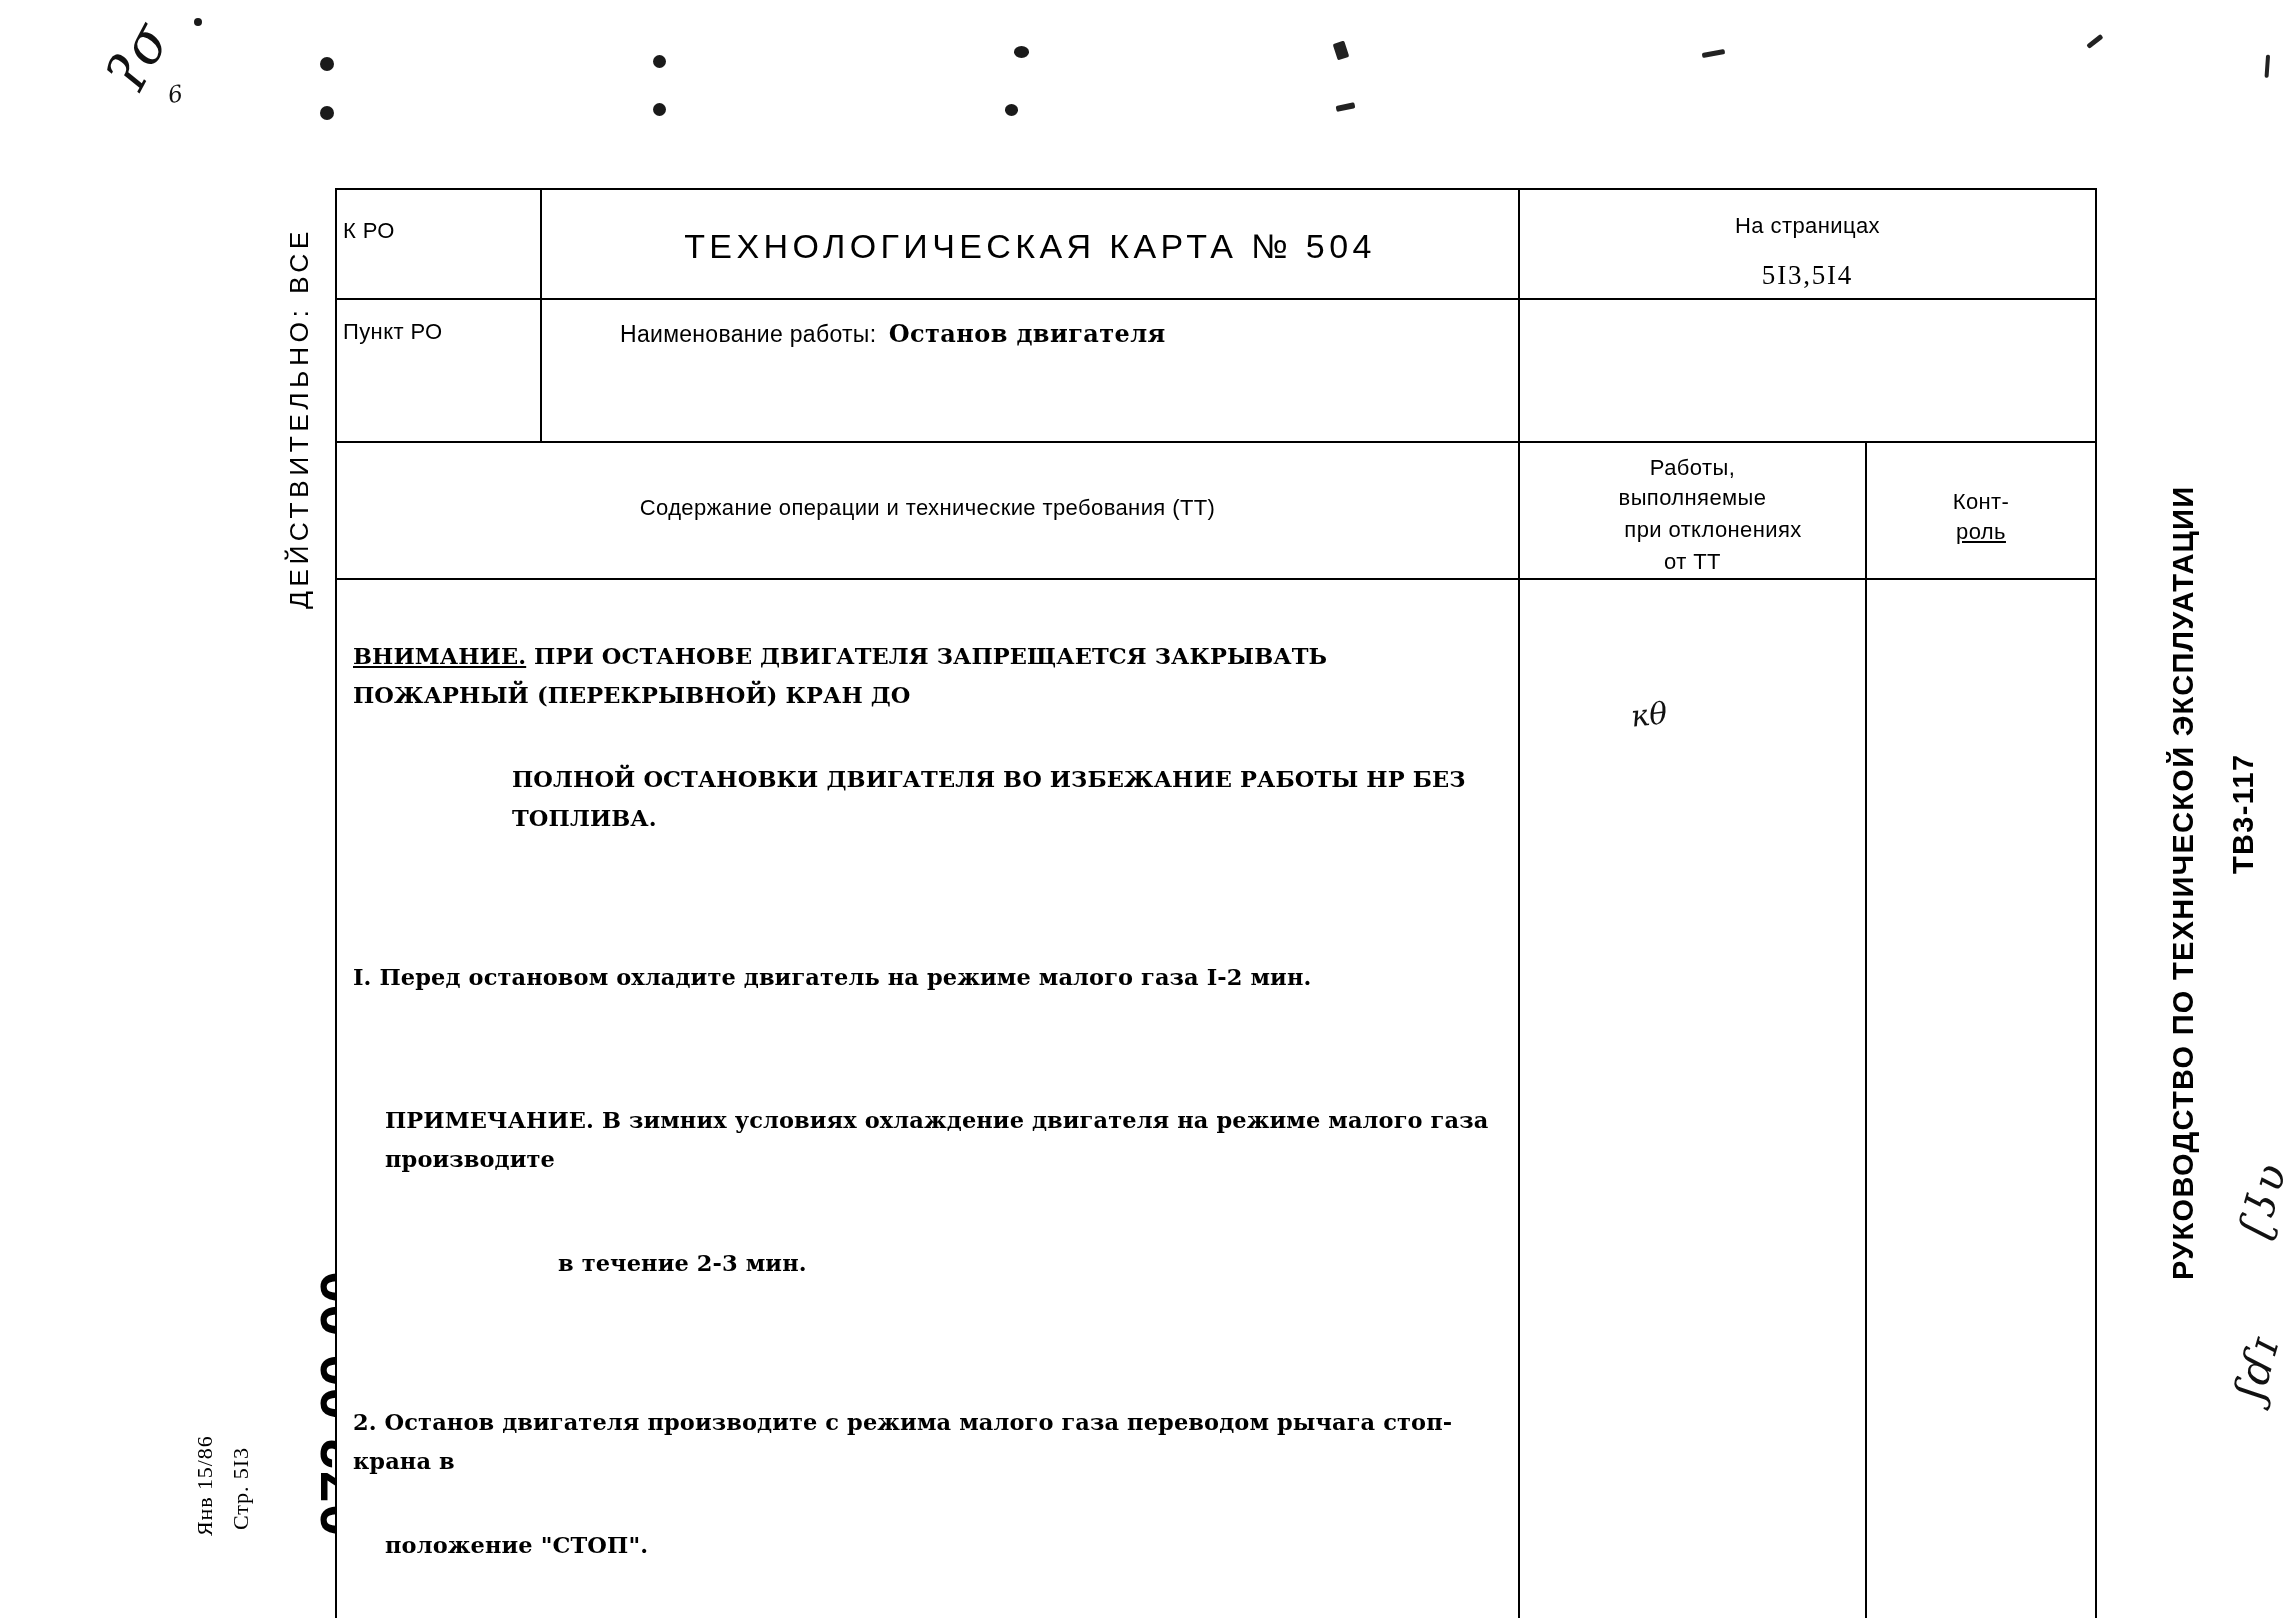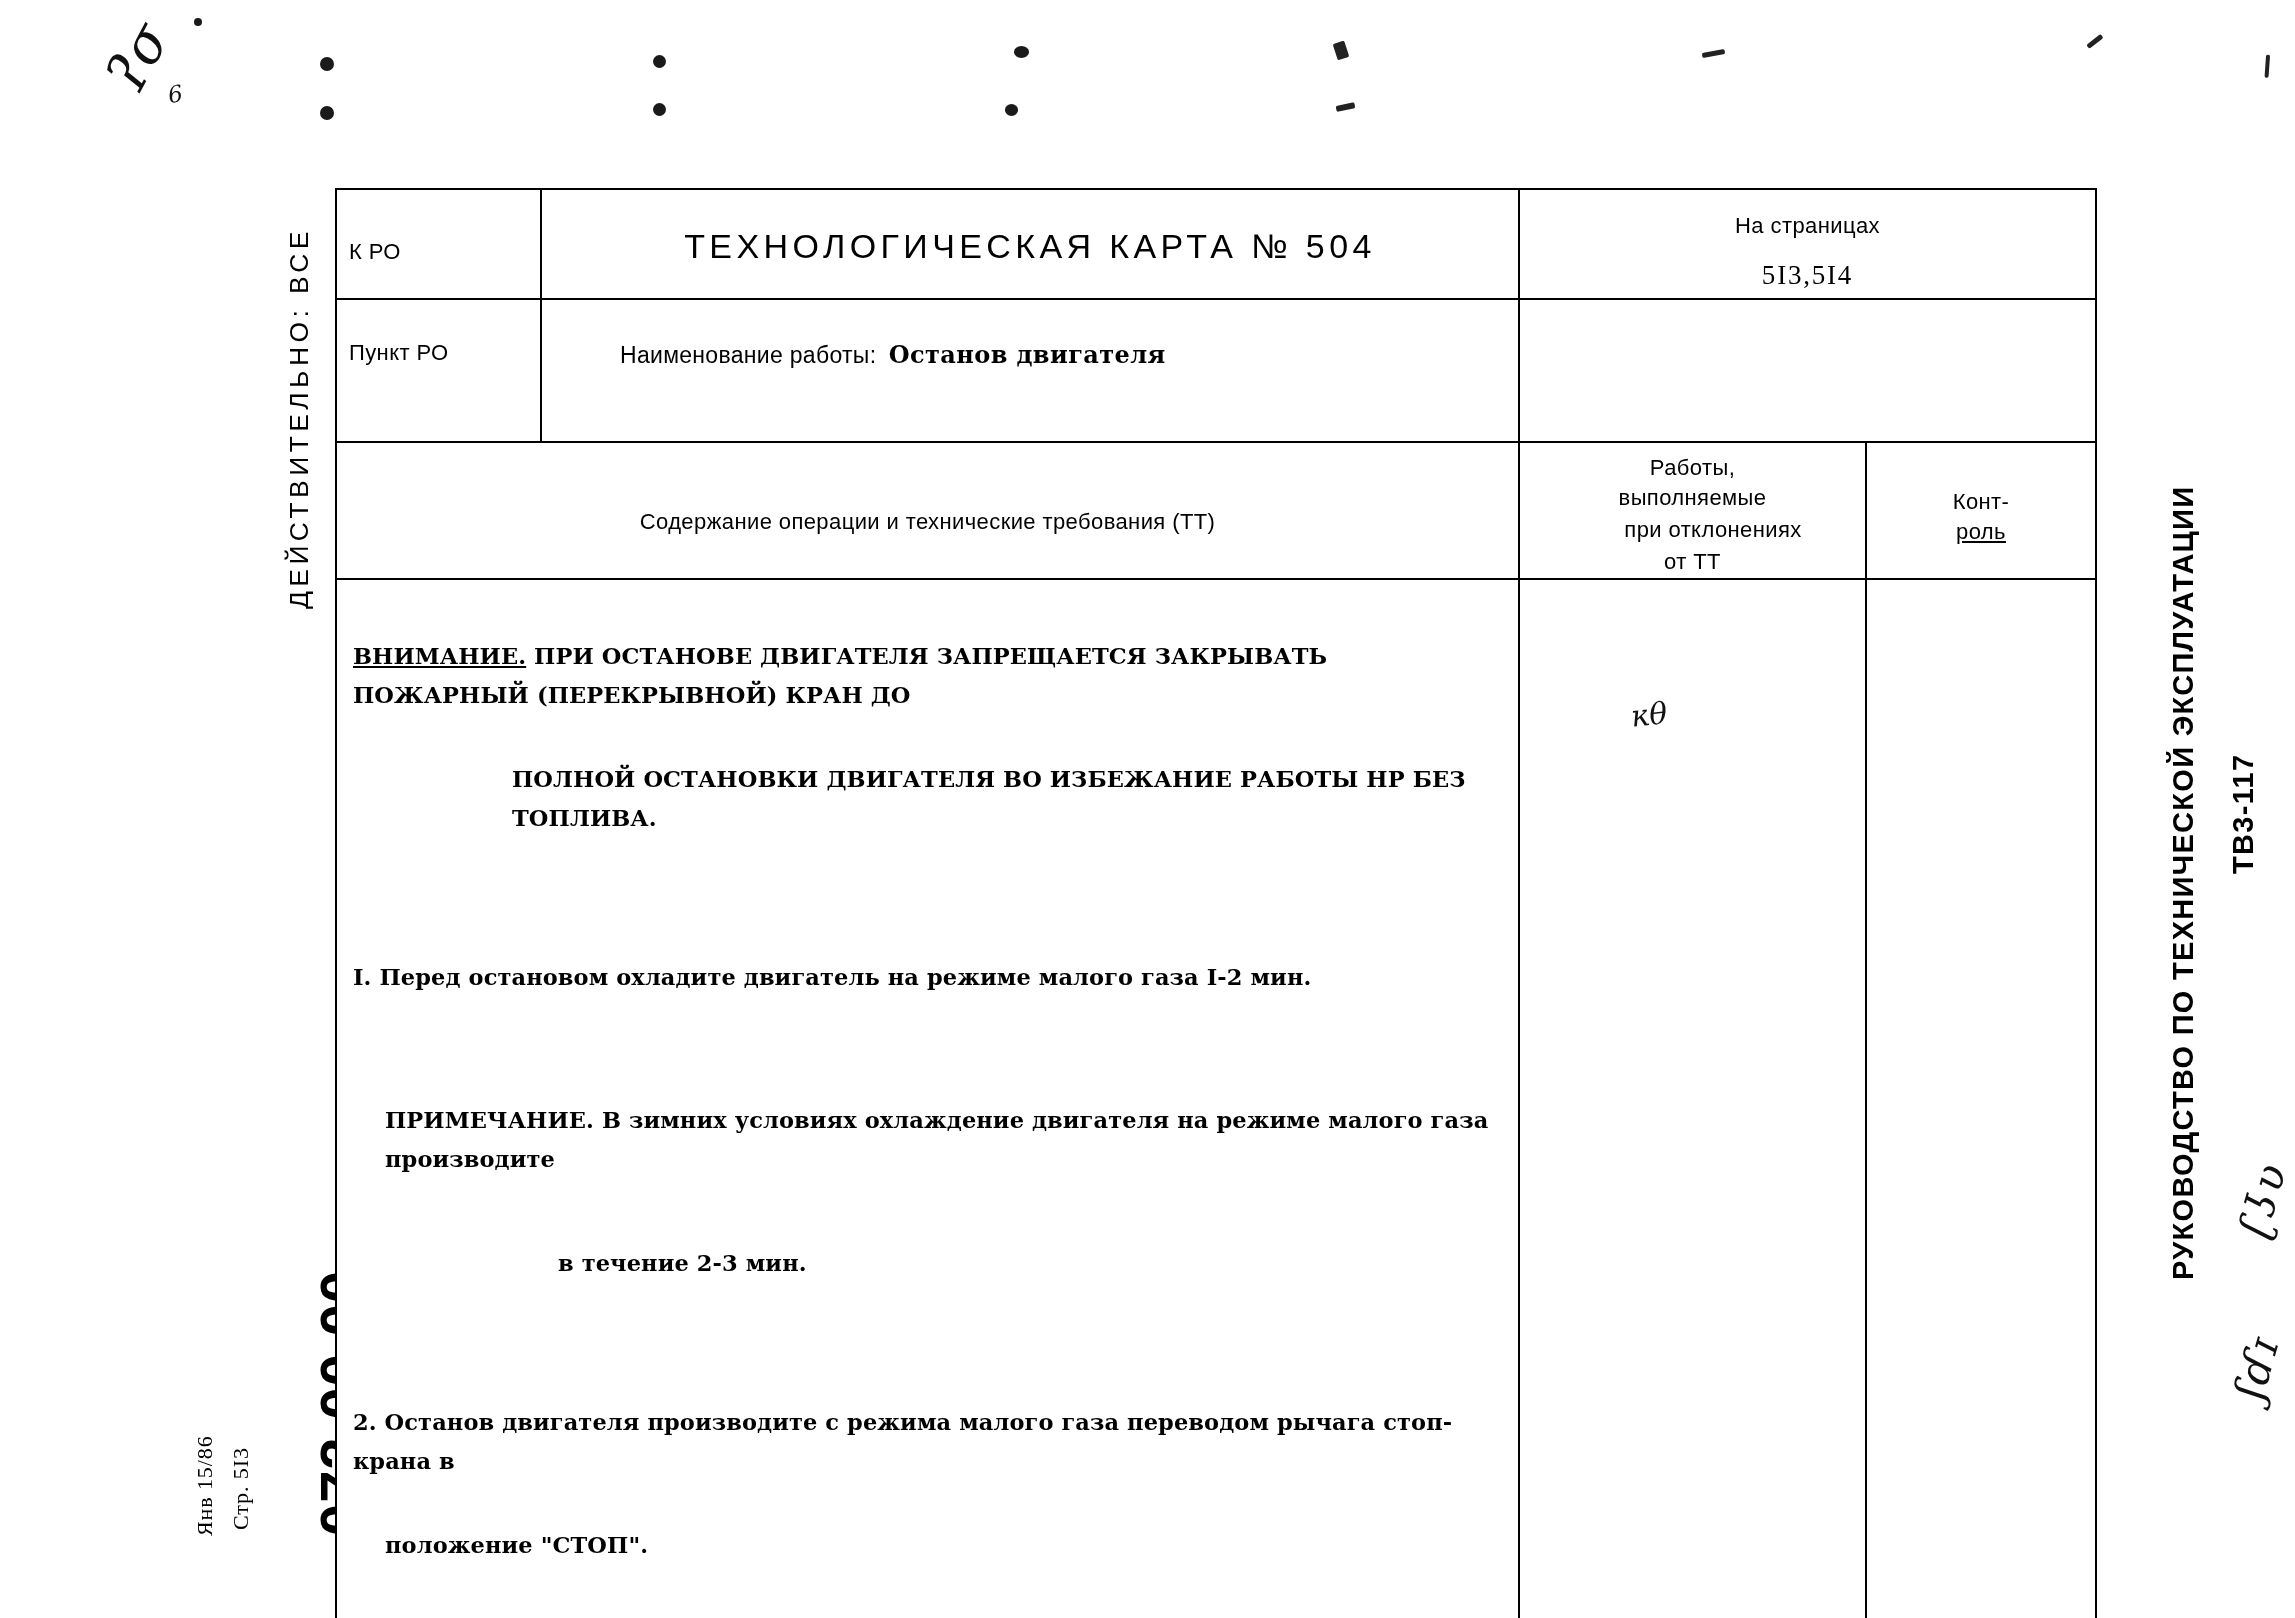--- a/index.html
+++ b/index.html
@@ -53,21 +53,21 @@
     border-collapse: collapse;
     table-layout: fixed;
   }
   #doc-table td {
     border: 2.6px solid #000;
     vertical-align: top;
     padding: 0;
     background: #fff;
   }
 
-  .cell-pad { padding: 16px 12px; margin-top: 21px; }
+  .cell-pad { padding: 16px 6px; }
 
   .lbl-small {
     font-size: 22px;
     letter-spacing: 0.4px;
     font-family: "Liberation Sans", sans-serif;
   }
 
   .title-main {
     text-align: center;
     font-size: 34px;
@@ -202,21 +202,21 @@
     <td>
       <div class="cell-pad" style="padding-top:19.4px;padding-left:78px;">
         <span class="naim-line">Наименование работы:</span><span class="naim-val">Останов двигателя</span>
       </div>
     </td>
     <td colspan="2"></td>
   </tr>
 
   <tr>
     <td colspan="2" style="height:131px;">
-      <div class="colhead" style="padding-top:60px;">Содержание операции и технические требования (ТТ)</div>
+      <div class="colhead" style="padding-top:46px;">Содержание операции и технические требования (ТТ)</div>
     </td>
     <td>
       <div class="colhead" style="padding-top:12.4px;">
         <span class="ln" style="line-height:26.5px;">Работы,</span>
         <span class="ln" style="line-height:32px;">выполняемые</span>
         <span class="ln" style="line-height:32px;padding-left:41px;">при отклонениях</span>
         <span class="ln" style="line-height:32px;">от ТТ</span>
       </div>
     </td>
     <td>

